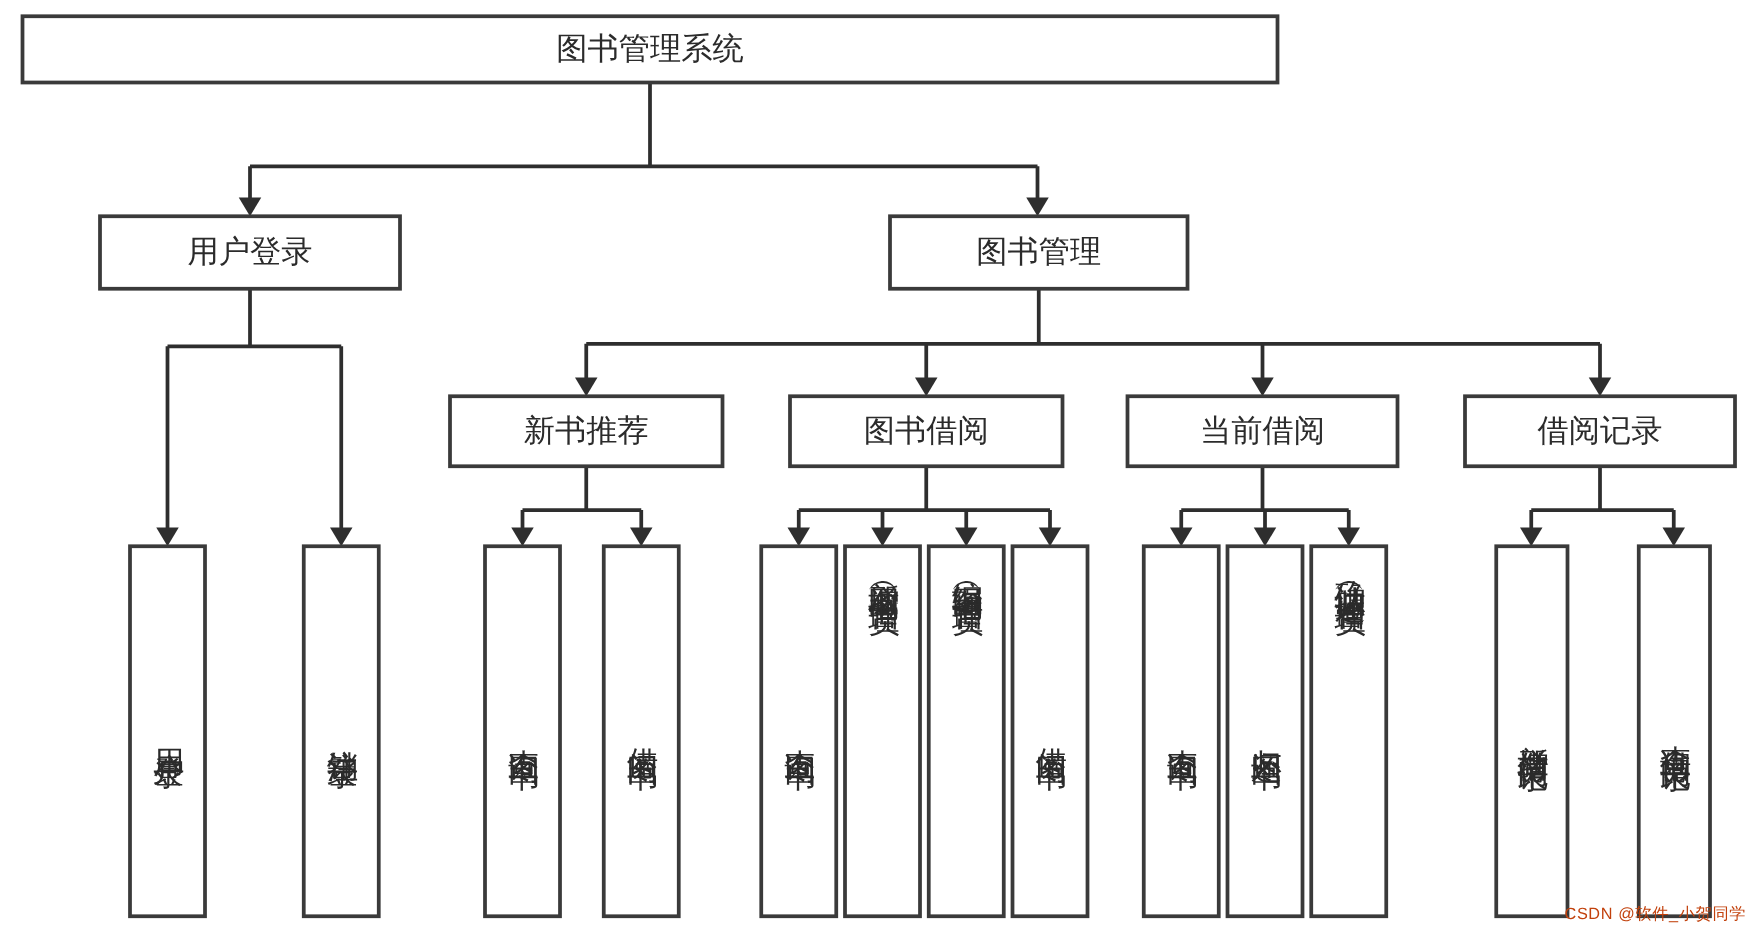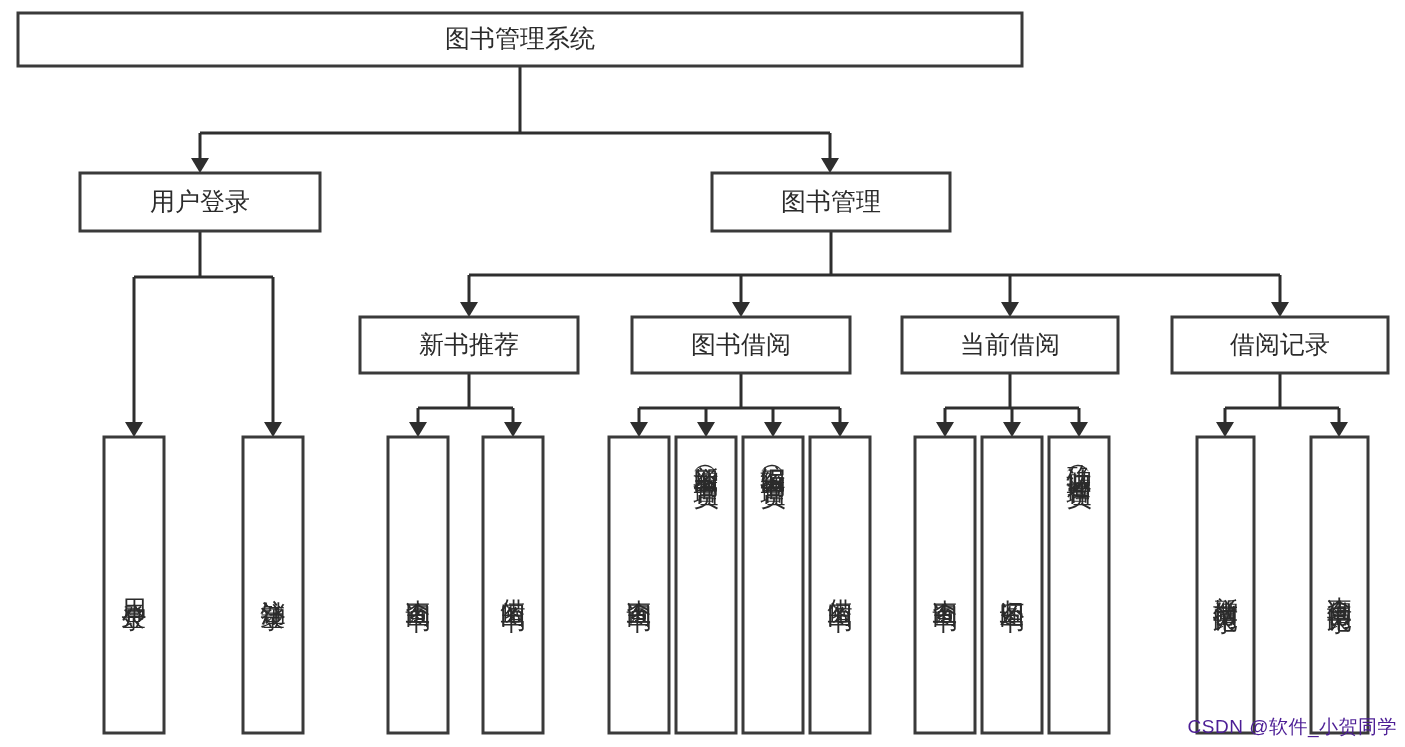--- a/index.html
+++ b/index.html
@@ -76,22 +76,22 @@
     line-height: 1.08;
     letter-spacing: 3px;
     color: #2b2b2b;
     white-space: nowrap;
   }
   .watermark {
     position: absolute;
     right: 8px;
     bottom: 7px;
     font-family: "Liberation Sans", "DejaVu Sans", sans-serif;
-    font-size: 19px;
-    color: #4c1d95;
+    font-size: 13px;
+    color: #c2410c;
     letter-spacing: 0.5px;
     white-space: nowrap;
   }
 </style>
 </head>
 <body>
 
 <div id="diagram-root">
   <svg class="flow" viewBox="0 0 1405 747" xmlns="http://www.w3.org/2000/svg">
     <g id="connectors-layer">

